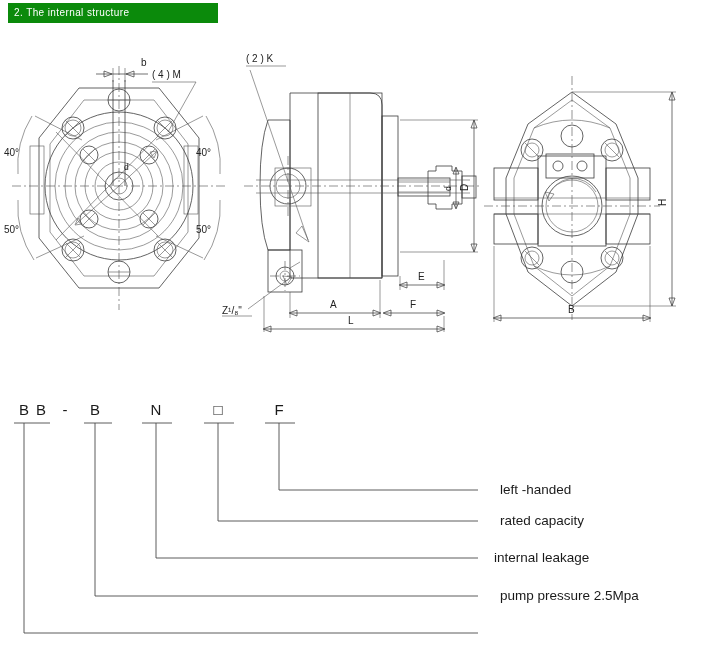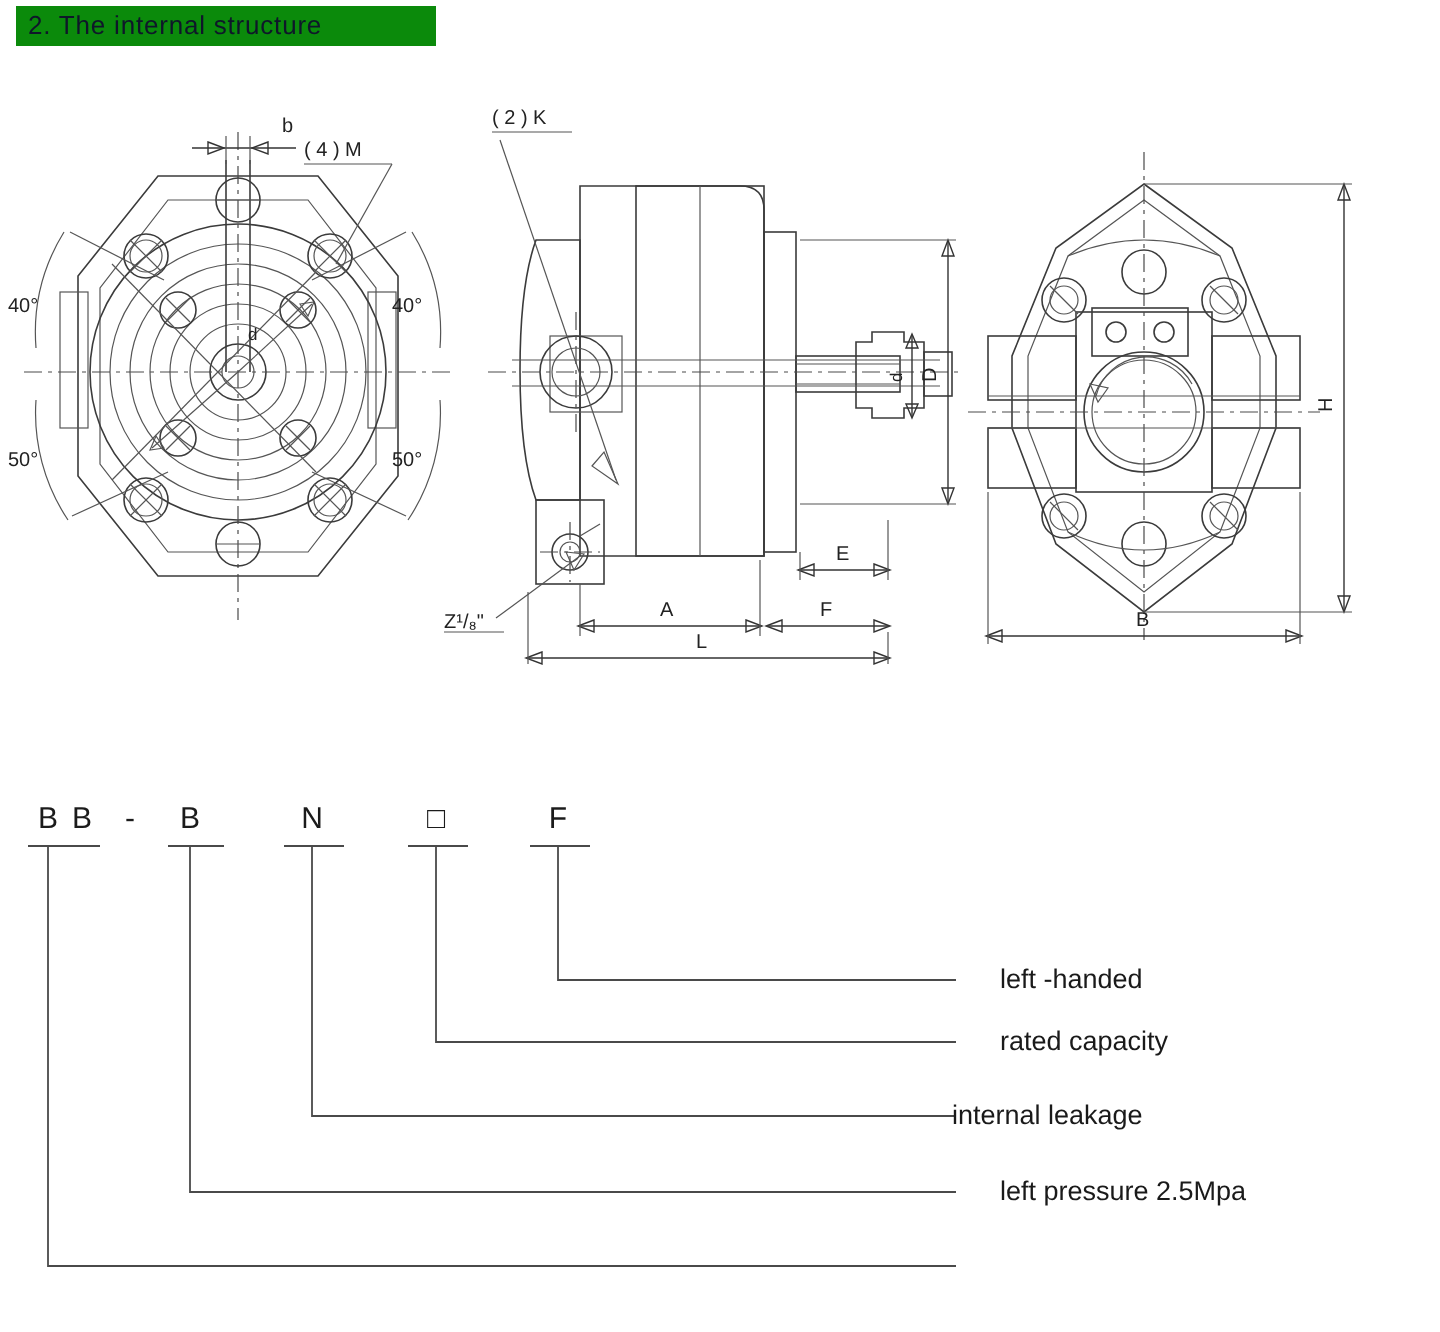--- a/index.html
+++ b/index.html
@@ -17,22 +17,22 @@
   .page {
     position: absolute;
     left: 0; top: 0;
     width: 720px; height: 666px;
     background: #ffffff;
   }
   
   .section-header {
     position: absolute;
     background: #0b8a0b;
-    color: #0f172a;
-    font-size: 13px;
+    color: #ffffff;
+    font-size: 10px;
     font-weight: 400;
     letter-spacing: 0.4px;
     padding: 2px 6px 3px 6px;
     white-space: nowrap;
     line-height: 15px;
   }
   #hdr-structure { left: 8px; top: 3px; width: 198px; }
   #hdr-model     { left: 8px; top: 350px; width: 152px; }
 
   
@@ -365,17 +365,17 @@
 
       <polyline class="ln-lead" points="156,38 156,173 478,173"></polyline>
 
       <polyline class="ln-lead" points="95,38 95,211 478,211"></polyline>
 
       <polyline class="ln-lead" points="24,38 24,248 478,248"></polyline>
     </svg>
 
     <div class="leader-label" style="left:500px; top:97px;">left -handed</div>
     <div class="leader-label" style="left:500px; top:128px;">rated capacity</div>
-    <div class="leader-label" style="left:476px; top:165px;">internal leakage</div>
-    <div class="leader-label" style="left:500px; top:203px;">left pressure 2.5Mpa</div>
+    <div class="leader-label" style="left:494px; top:165px;">internal leakage</div>
+    <div class="leader-label" style="left:500px; top:203px;">pump pressure 2.5Mpa</div>
   </div>
 
 </div>
 
 </body></html>

